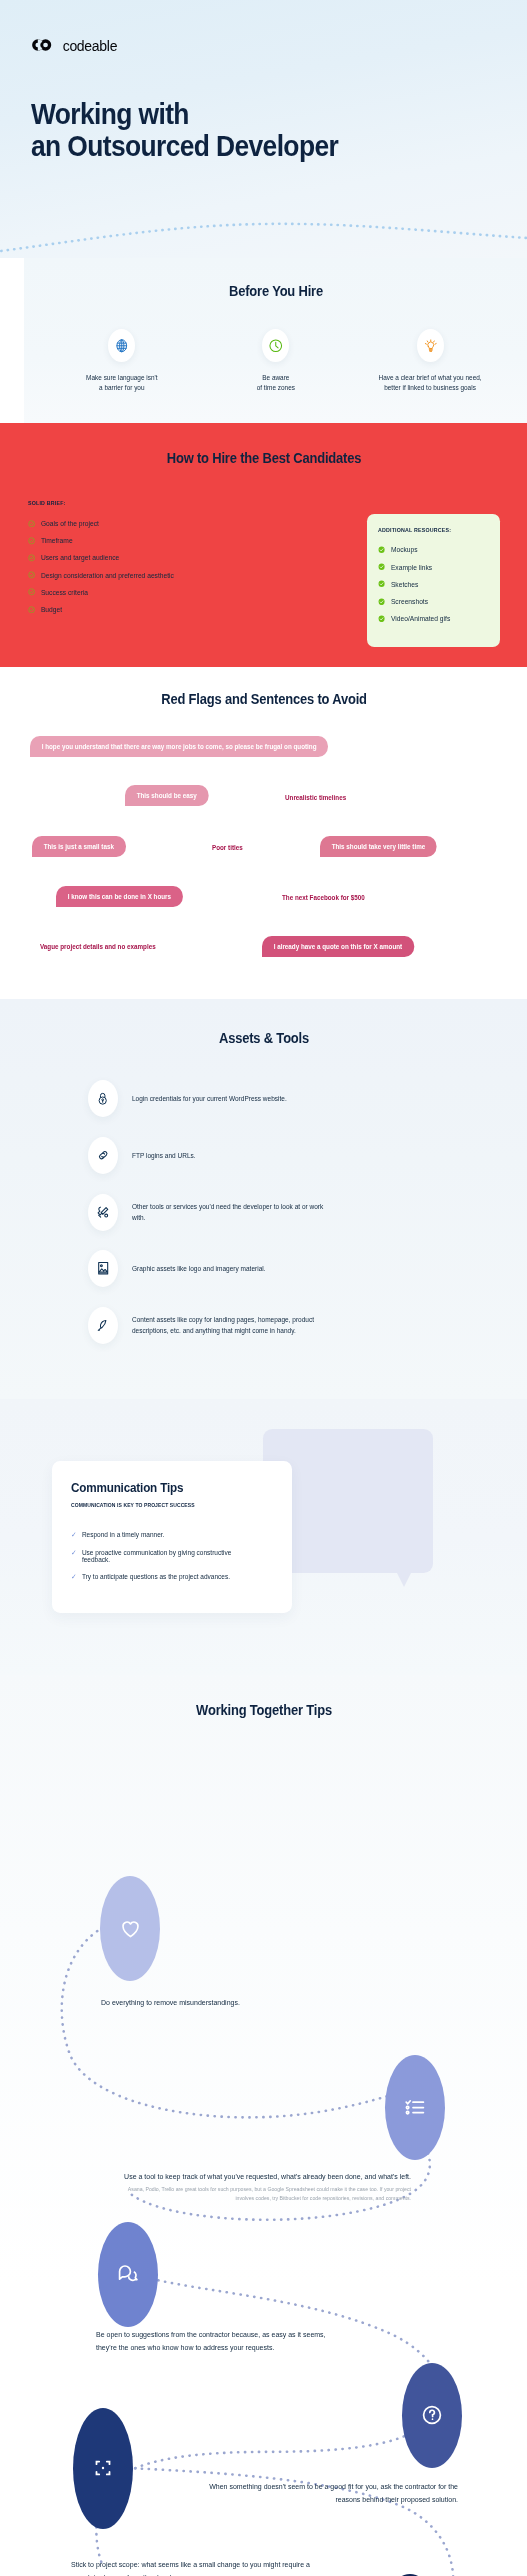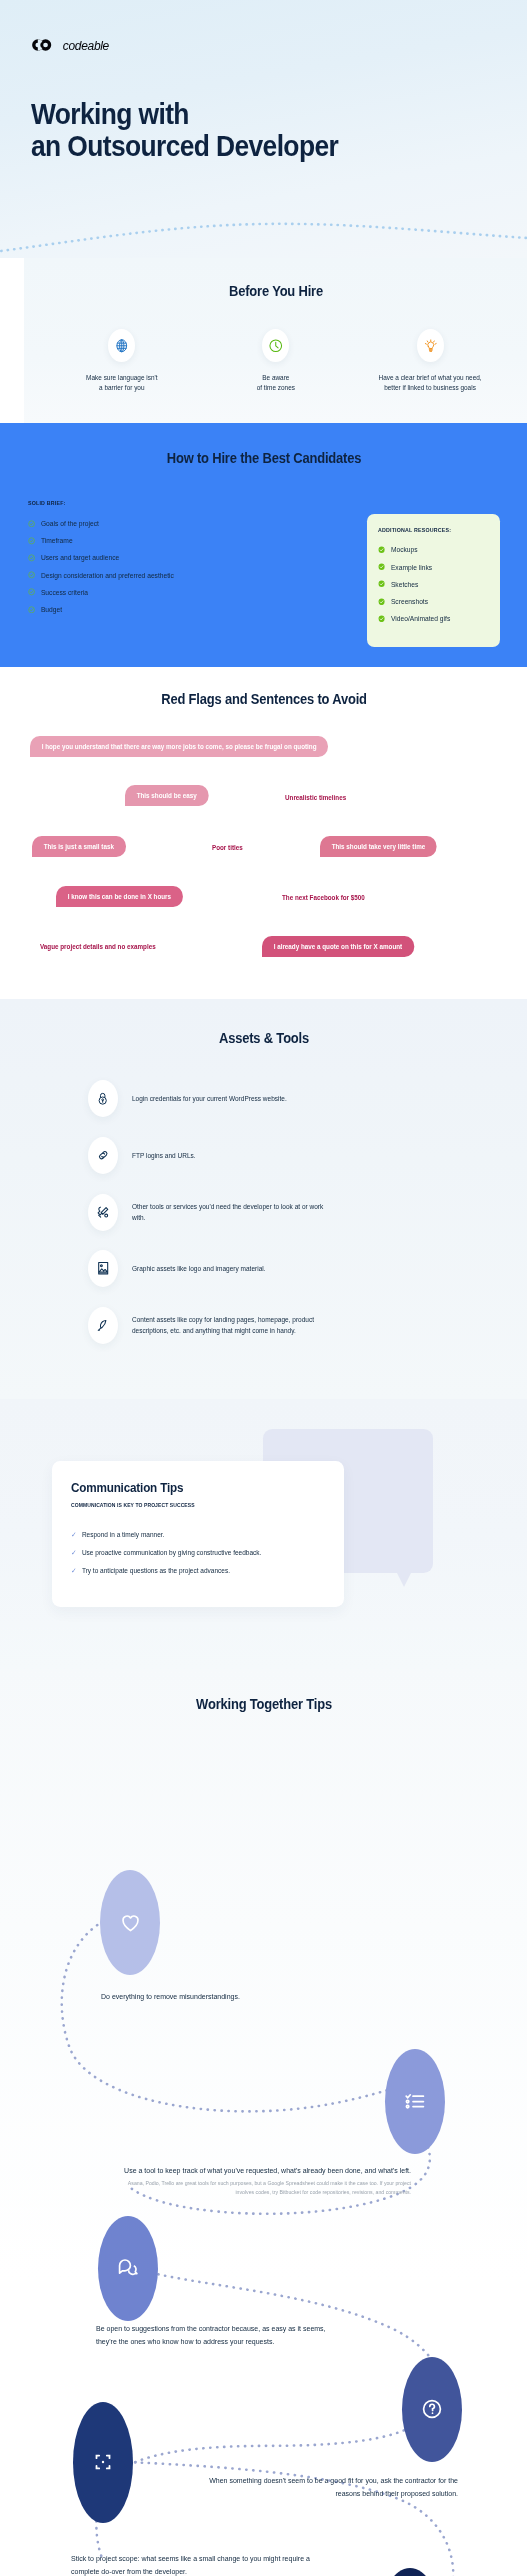--- a/index.html
+++ b/index.html
@@ -14,21 +14,21 @@
   .page { width: 528px; position: relative; }
 
   
   .hero {
     position: relative;
     height: 258px;
     background: linear-gradient(170deg, #dfeef7 0%, #e4f0f8 35%, #eef5fa 70%, #f3f7fa 100%);
     overflow: hidden;
   }
   .logo-row { position: absolute; left: 32px; top: 37px; display: flex; align-items: center; gap: 6.7px; }
-  .logo-word { font-size: 12px; letter-spacing: -0.3px; color: #05060a; font-weight: 400; font-style: italic; }
+  .logo-word { font-size: 14px; letter-spacing: -0.3px; color: #05060a; font-weight: 400; }
 
   .hero-title {
     position: absolute; left: 31px; top: 98px;
     font-family: "Liberation Sans Narrow", "Liberation Sans", sans-serif;
     font-weight: 700;
     font-size: 30px;
     line-height: 1.08;
     letter-spacing: -0.7px;
     color: #0e2340;
     transform: scaleX(0.88);
@@ -62,21 +62,21 @@
     display: flex; align-items: center; justify-content: center;
     margin-bottom: 11.3px;
   }
   .card3 .lbl {
     font-family: "Liberation Sans Narrow", "Liberation Sans", sans-serif;
     font-size: 7px; line-height: 1.45; text-align: center; color: #11283f;
     transform: scaleX(0.92);
   }
 
   
-  .hire { background: #3b82f6; padding: 27px 0 20.6px 0; }
+  .hire { background: #ef4444; padding: 27px 0 20.6px 0; }
   .hire .sec-title { margin-bottom: 32px; }
   .hire-cols { display: flex; padding: 0 28px; gap: 9.3px; align-items: flex-start; }
   .hire-left { flex: 1 1 auto; padding-top: 2.1px; }
   .kicker {
     font-family: "Liberation Sans Narrow", "Liberation Sans", sans-serif;
     font-weight: 700; font-size: 5.7px; letter-spacing: 0.2px; color: #0e2340;
     margin-bottom: 13.4px; transform: scaleX(0.93); transform-origin: left;
   }
   .check-list { list-style: none; }
   .check-list li {
@@ -129,21 +129,21 @@
     font-family: "Liberation Sans Narrow", "Liberation Sans", sans-serif;
     font-size: 7px; line-height: 1.65; color: #11283f; max-width: 216px;
     transform: scaleX(0.93); transform-origin: left;
   }
 
   
   .commtips {
     background: linear-gradient(180deg, #f1f5f9 0%, #f2f6fa 50%, #f5f9fb 100%);
     padding: 62px 0 62px 0; position: relative;
   }
-  .comm-stack { position: relative; width: 292px; margin-left: 52px; }
+  .comm-stack { position: relative; width: 240px; margin-left: 52px; }
   .comm-ghost {
     position: absolute; left: 211px; top: -32px; width: 170px; height: 144px;
     background: #e3e7f4; border-radius: 9.3px;
   }
   .comm-ghost:after {
     content: ""; position: absolute; right: 21.6px; bottom: -13.4px;
     border-left: 7.2px solid transparent; border-right: 7.2px solid transparent;
     border-top: 14.4px solid #e3e7f4;
   }
   .comm-card {

